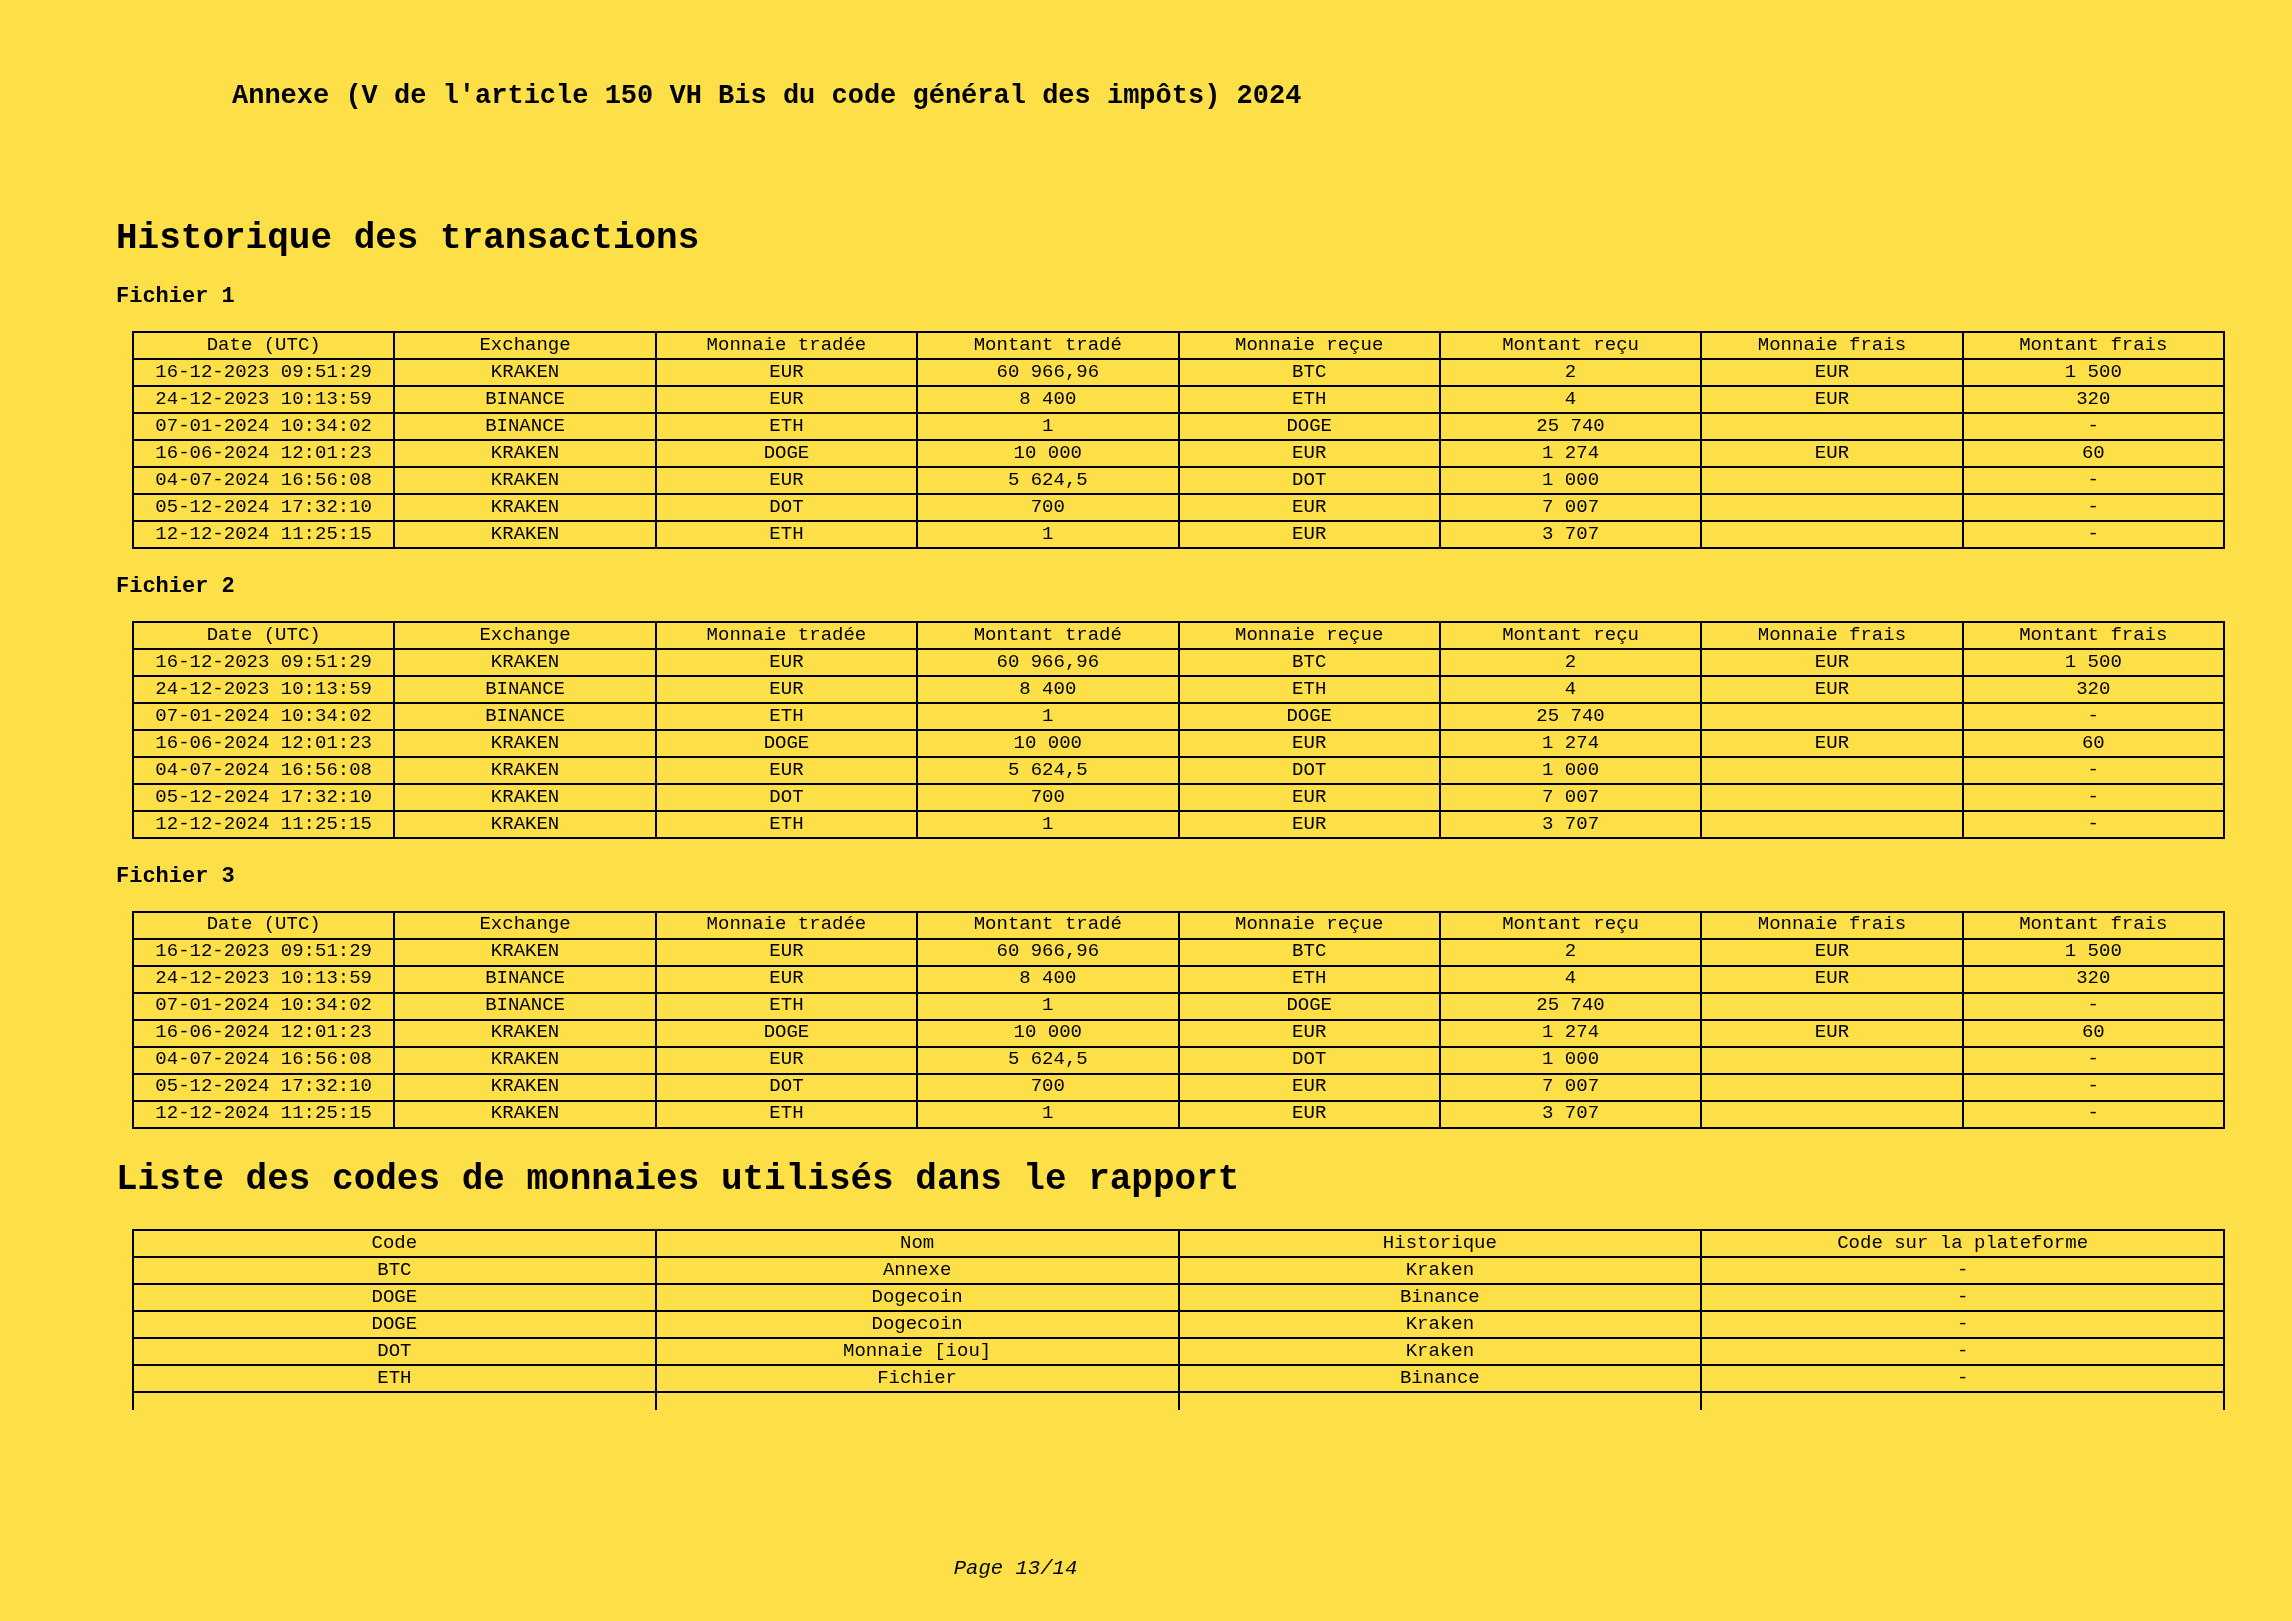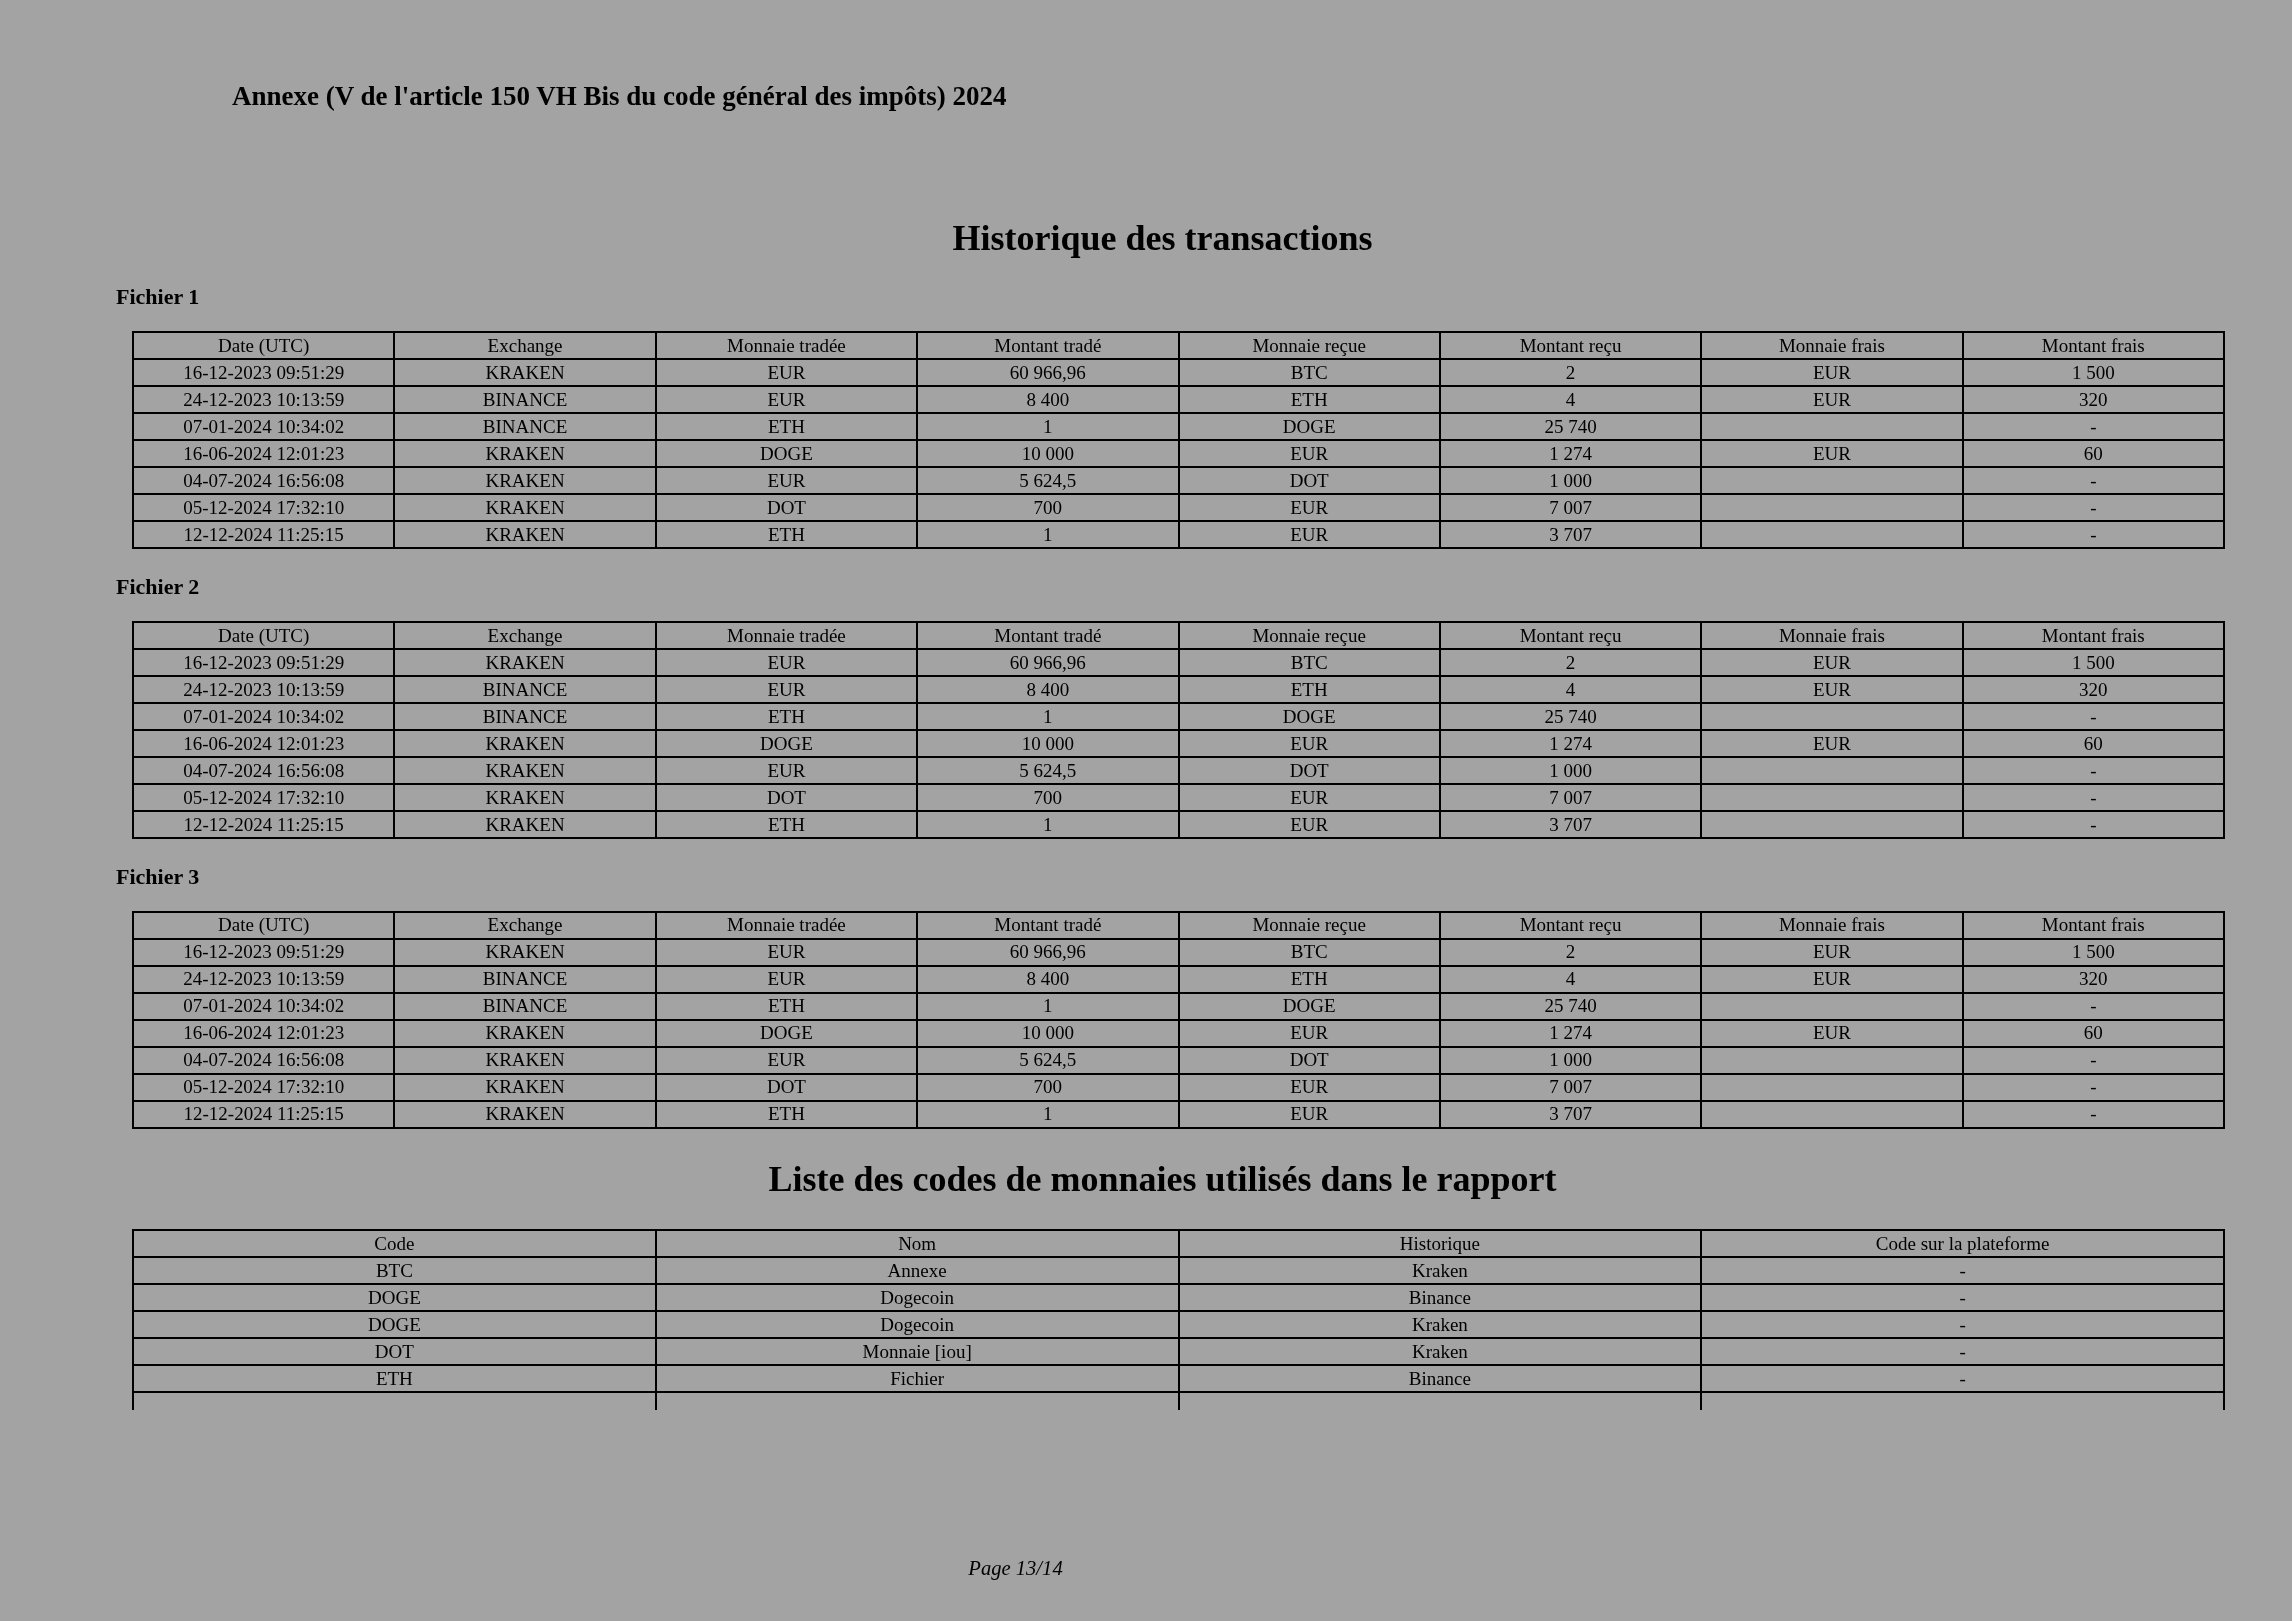--- a/index.html
+++ b/index.html
@@ -1,22 +1,22 @@
 <!DOCTYPE html>
 <html style="font-size:14.3px"><head>
 <meta charset="utf-8">
 <style>
   html, body { margin: 0; padding: 0; background: #ffffff; }
   .page {
     position: relative;
     width: 2293px;
     height: 1622px;
-    background: #a3a3a3;
+    background: #fde047;
     color: #000000;
-    font-family: Liberation Serif, serif;
+    font-family: Liberation Mono, monospace;
     overflow: hidden;
   }
   .content {
     position: absolute;
     left: 116px;
     top: 0;
     width: 2093px;
     padding-top: 81px;
     box-sizing: border-box;
   }
@@ -24,21 +24,20 @@
     margin: 0 0 0 116px;
     font-size: 27px;
     font-weight: bold;
     line-height: 1.15;
   }
   .section-title {
     font-size: 36px;
     font-weight: bold;
     line-height: 1.15;
     margin: 0;
-    text-align: center;
   }
   #transactions-title { margin-top: 106px; margin-bottom: 12.5px; }
   #codes-title { margin-top: 30px; margin-bottom: 12px; }
   .file-label {
     font-size: 22px;
     font-weight: bold;
     line-height: 1.15;
     margin: 25px 0 21.5px 0;
   }
   .data-table {

